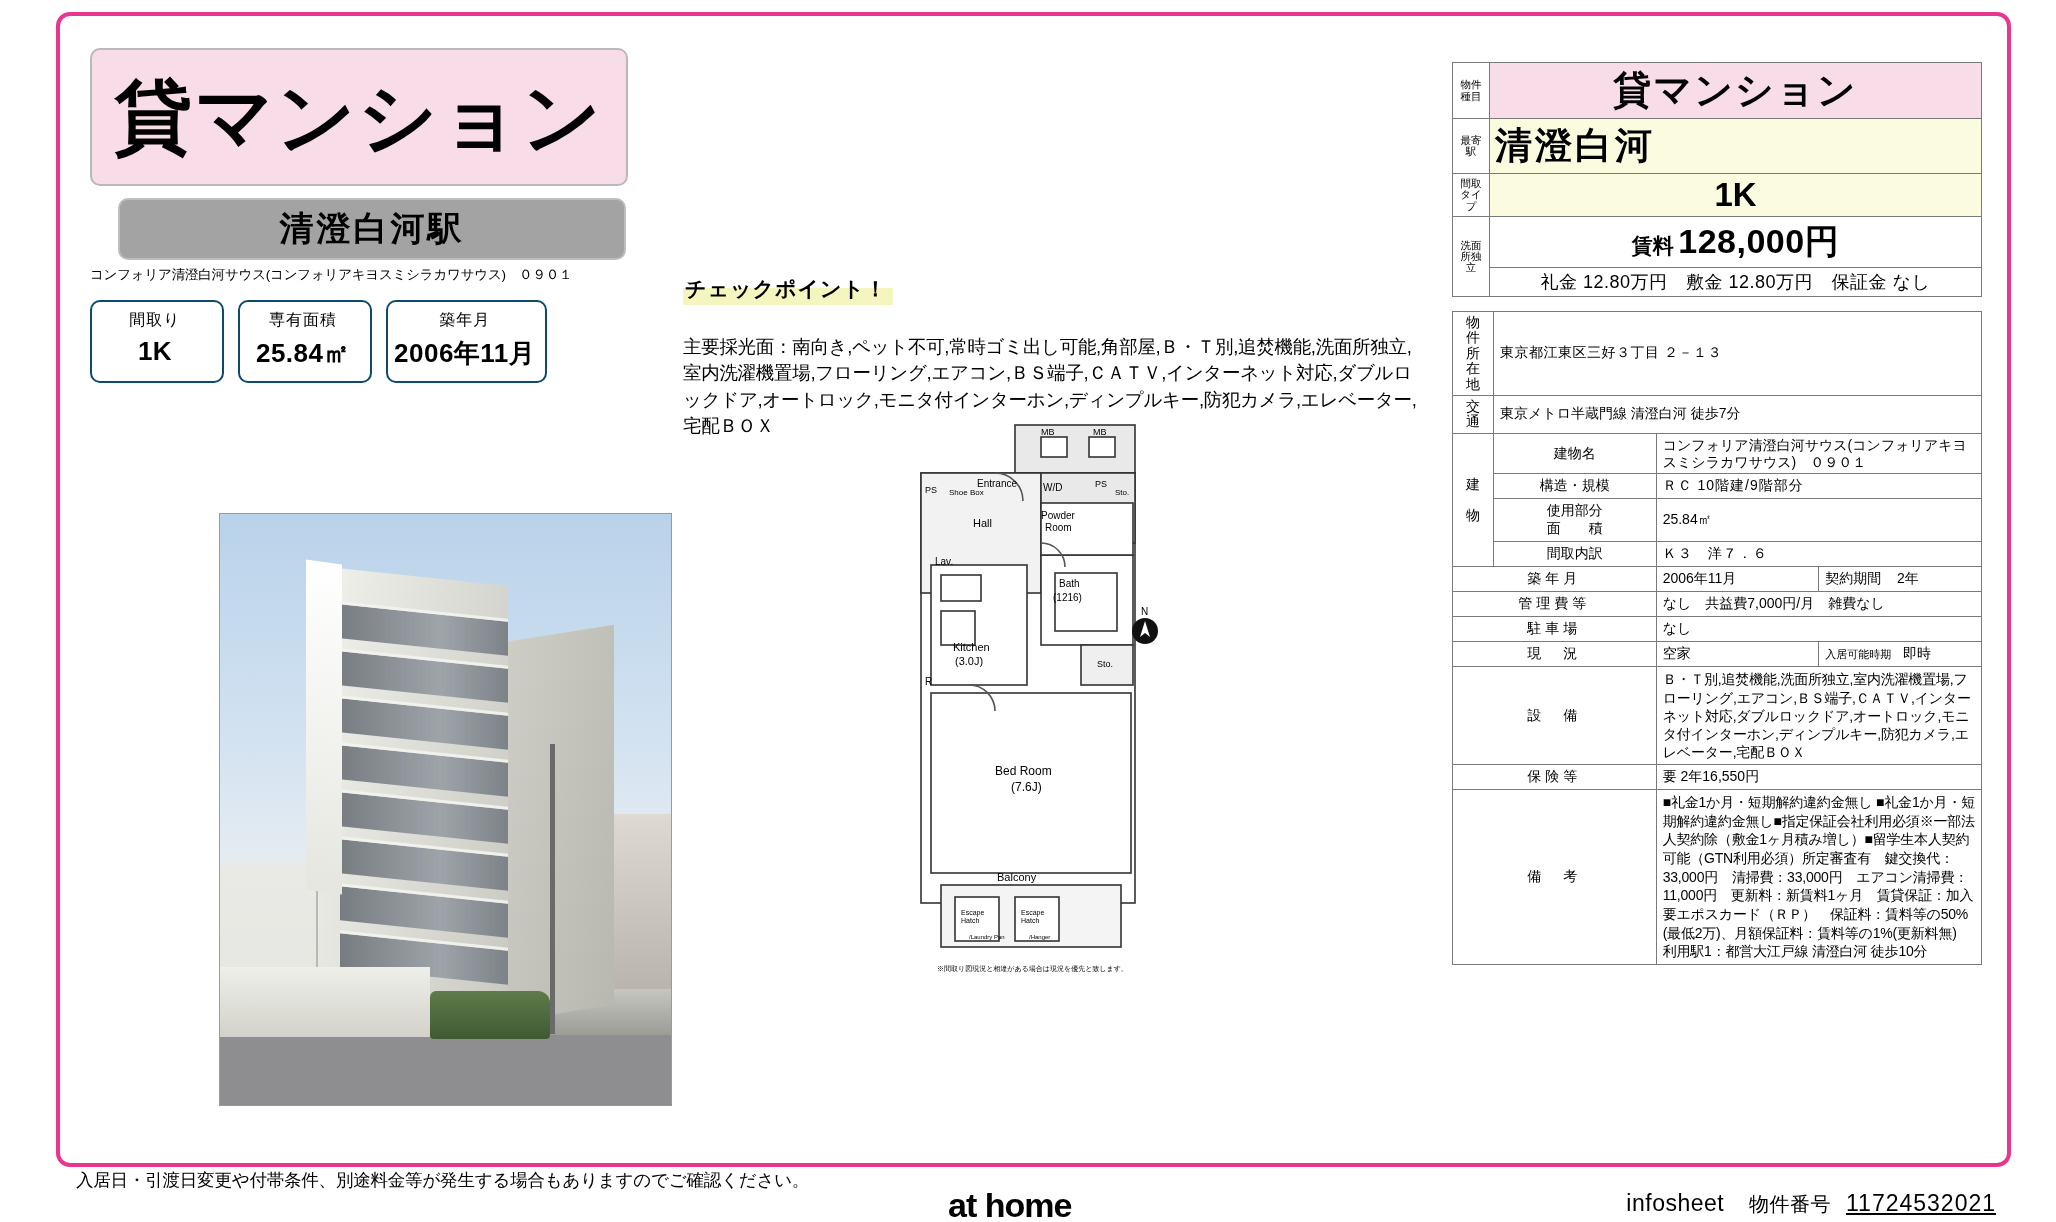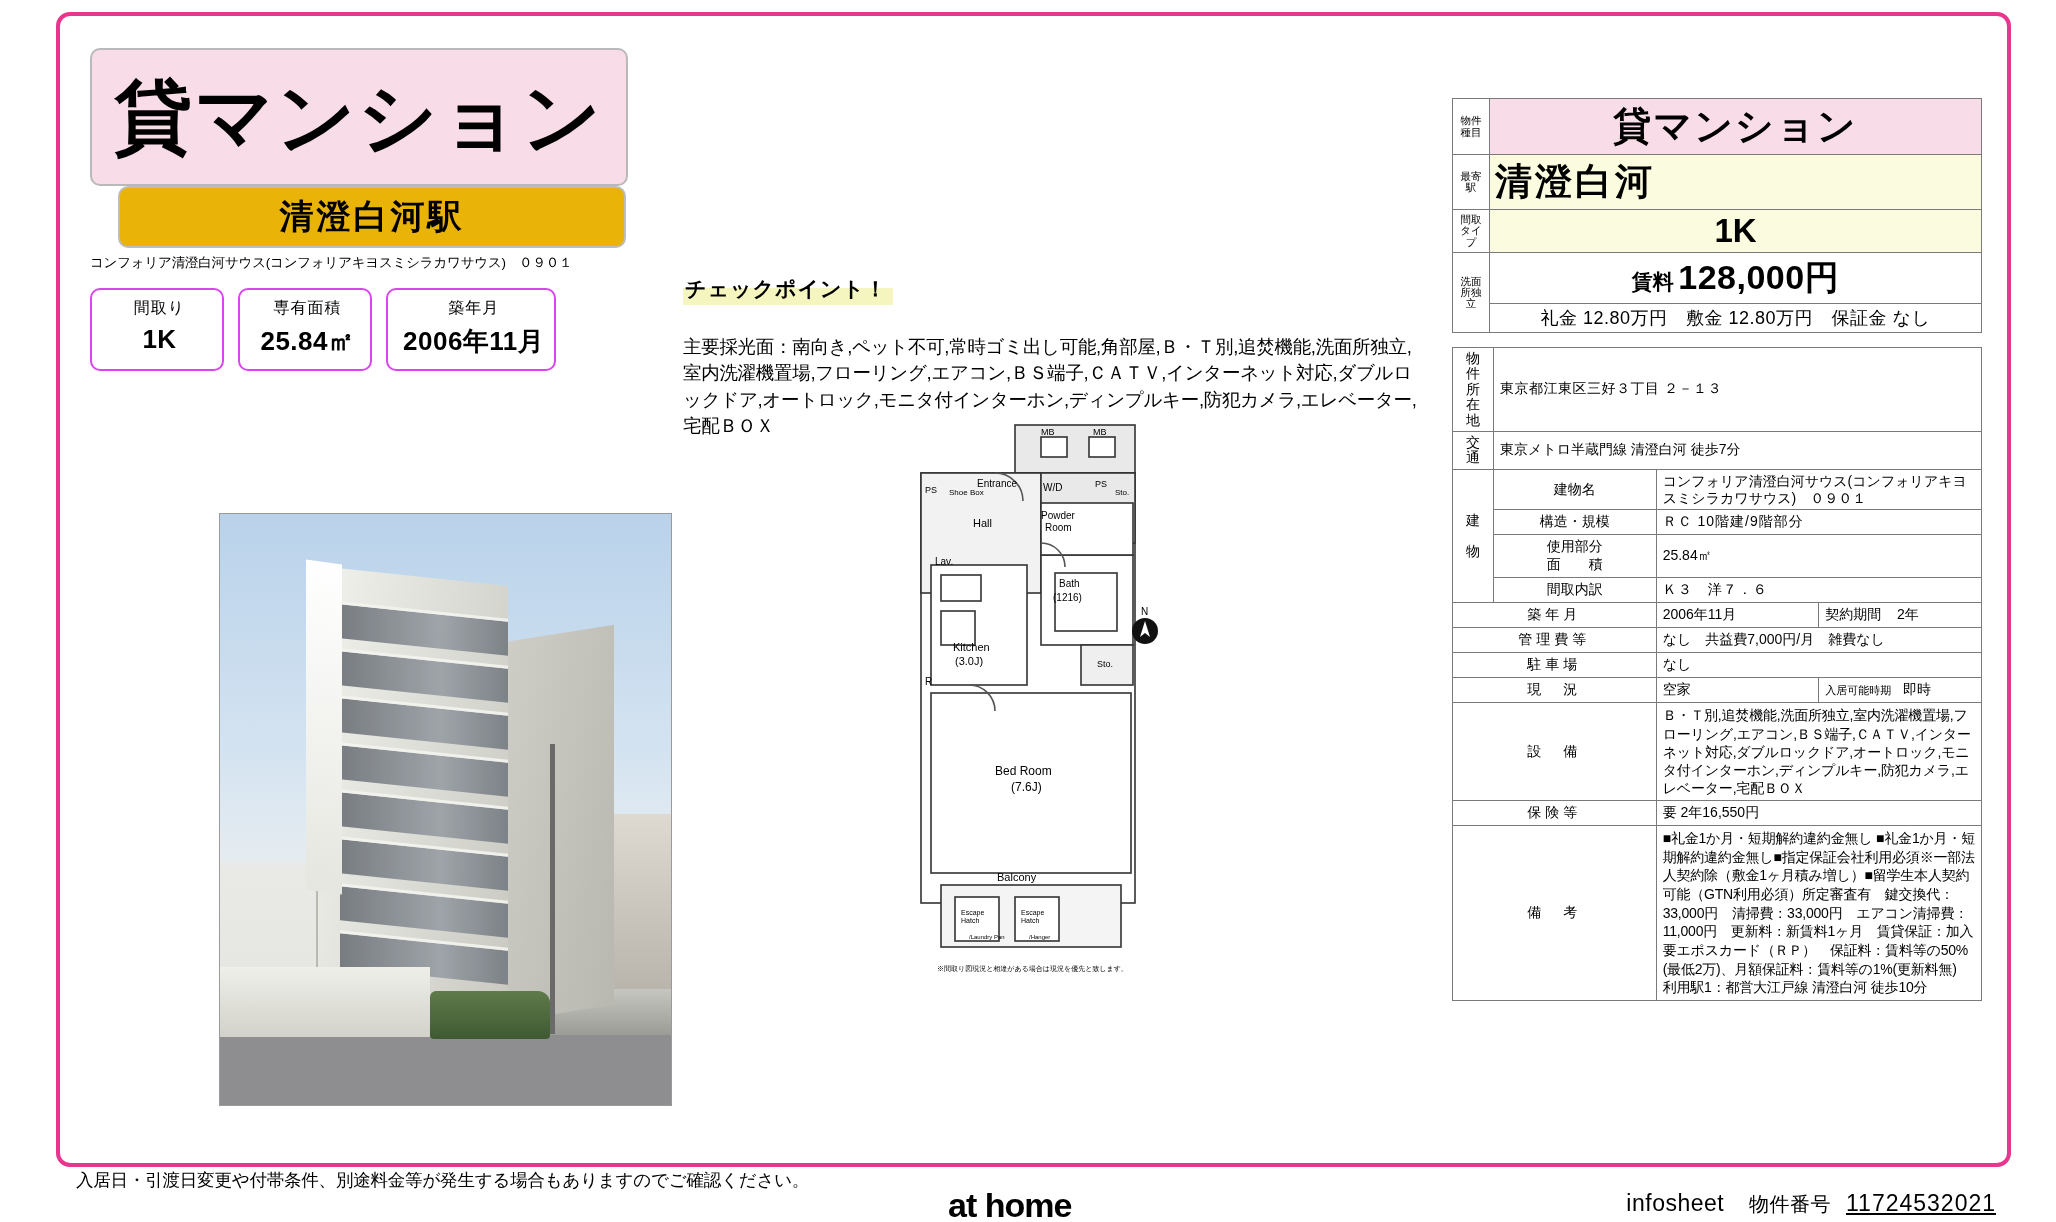--- a/index.html
+++ b/index.html
@@ -47,25 +47,25 @@
     align-items: center;
     justify-content: center;
   }
   .title-box .big-title {
     font-size: 78px;
     font-weight: bold;
     letter-spacing: 2px;
     line-height: 1;
   }
   .station-box {
-    margin-top: 0;
+    margin-top: 12px;
     margin-left: 28px;
     width: 508px;
     height: 62px;
-    background: #eab308;
+    background: #a3a3a3;
     border: 2px solid #bdbdbd;
     border-radius: 10px;
     box-sizing: border-box;
     display: flex;
     align-items: center;
     justify-content: center;
   }
   .station-box .station-text {
     font-size: 34px;
     font-weight: bold;
@@ -77,25 +77,25 @@
     line-height: 1.25;
     letter-spacing: -0.2px;
     white-space: nowrap;
   }
   .spec-row {
     margin-top: 16px;
     display: flex;
     gap: 14px;
   }
   .spec-box {
-    border: 2px solid #d946ef;
+    border: 2px solid #0c4a6e;
     border-radius: 10px;
     background: #fff;
     box-sizing: border-box;
-    padding: 8px 10px 10px 15px;
+    padding: 8px 10px 10px 6px;
     text-align: center;
     min-width: 134px;
   }
   .spec-box .lbl {
     font-size: 16px;
     letter-spacing: 1px;
   }
   .spec-box .val {
     font-size: 26px;
     font-weight: bold;
@@ -190,21 +190,20 @@
     position: absolute;
     left: 955px; top: 520px;
     width: 210px; height: 560px;
   }
 
   
   .right-col {
     position: absolute;
     left: 1452px; top: 62px;
     width: 586px;
-    margin-top: 36px;
   }
   table.blk {
     border-collapse: collapse;
     width: 530px;
     table-layout: fixed;
   }
   table.blk td {
     border: 1px solid #7a7a7a;
     padding: 2px 5px;
     vertical-align: middle;

